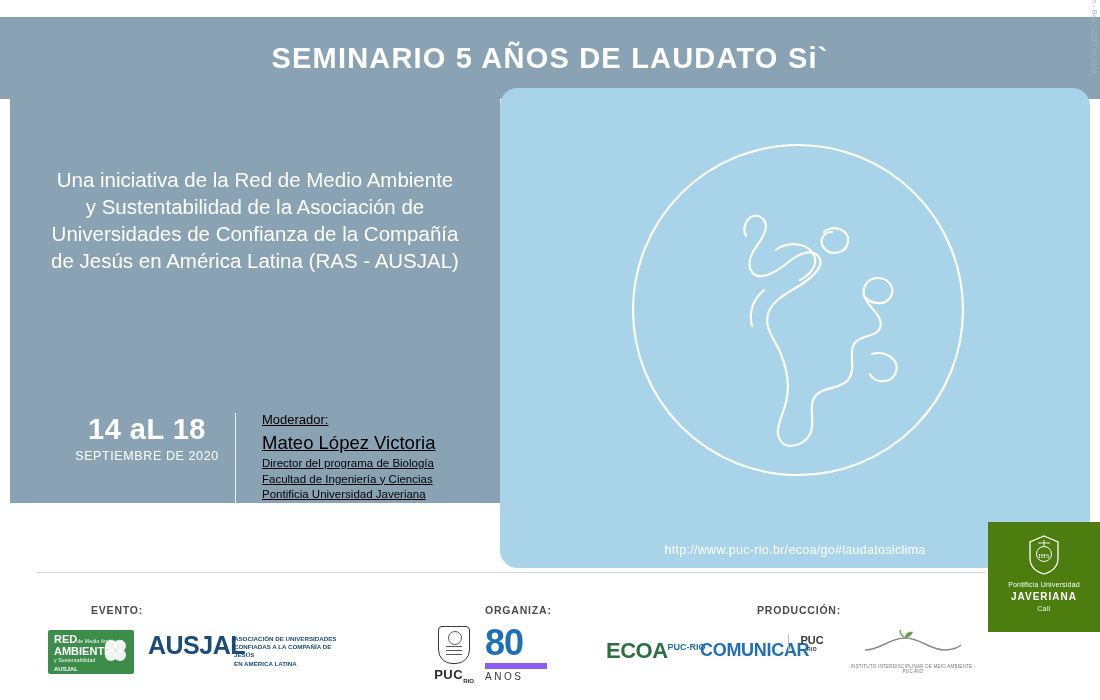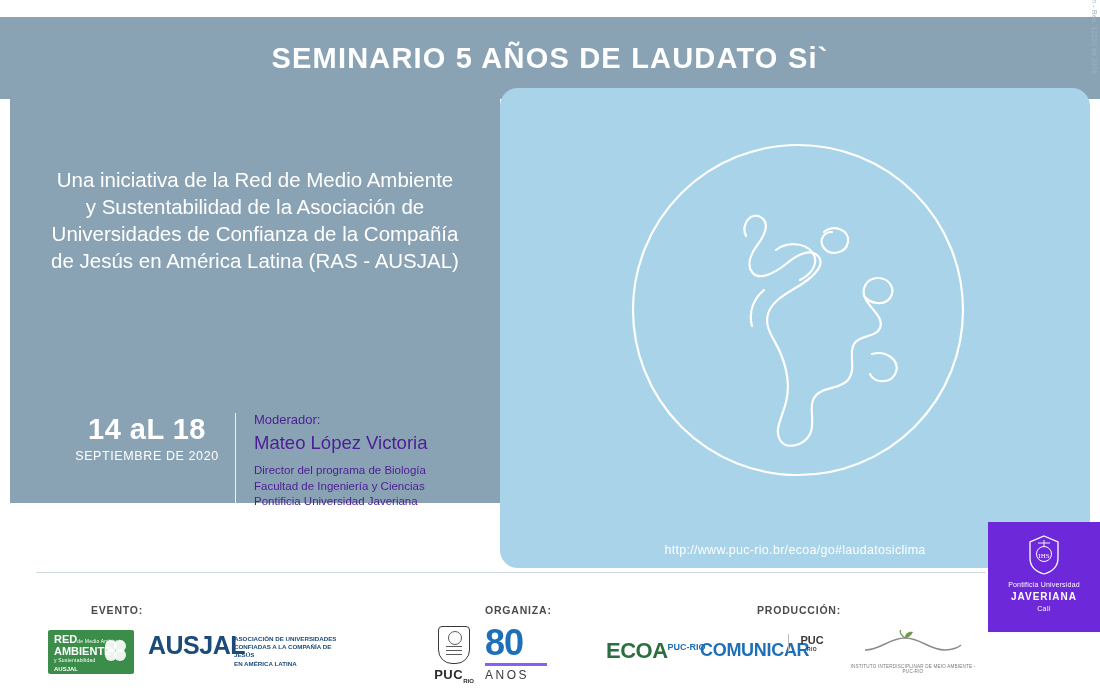--- a/index.html
+++ b/index.html
@@ -90,38 +90,38 @@
     position: absolute;
     left: 225px;
     top: 325px;
     width: 1px;
     height: 95px;
     background: #ffffff;
     opacity: 0.85;
   }
   .moderator-block {
     position: absolute;
-    left: 244px;
+    left: 252px;
     top: 323px;
     width: 230px;
-    color: #4c1d95;
+    color: #000000;
+    text-decoration: underline;
   }
   .moderator-label {
     font-size: 13px;
     line-height: 18px;
   }
   .moderator-name {
     font-size: 18.5px;
     line-height: 26px;
     margin-top: 1px;
   }
   .moderator-role {
     font-size: 11.5px;
     line-height: 15.5px;
-    margin-top: 7px;
   }
 
   
   .right-panel {
     position: absolute;
     left: 500px;
     top: 88px;
     width: 590px;
     height: 480px;
     background: #a8d3e8;
@@ -290,24 +290,24 @@
     text-align: left;
     color: #1d6fb8;
   }
   .anos-80 {
     font-size: 36px;
     font-weight: bold;
     line-height: 38px;
     letter-spacing: -1px;
   }
   .anos-word {
-    font-size: 12px;
+    font-size: 10px;
     letter-spacing: 2.5px;
     color: #3a3a3a;
-    border-top: 3px solid #8b5cf6;
+    border-top: 6px solid #8b5cf6;
     padding-top: 2px;
     margin-top: 1px;
   }
 
   
   .ecoa-logo {
     position: absolute;
     left: 606px;
     top: 70px;
     color: #2b6e3f;
@@ -359,21 +359,21 @@
     color: #7a7a7a;
   }
 
   
   .javeriana {
     position: absolute;
     left: 988px;
     top: 522px;
     width: 112px;
     height: 110px;
-    background: #6d28d9;
+    background: #4d7c0f;
     color: #ffffff;
     text-align: center;
   }
   .jav-crest {
     margin: 12px auto 4px;
     width: 38px;
     height: 42px;
     position: relative;
   }
   .jav-small {

